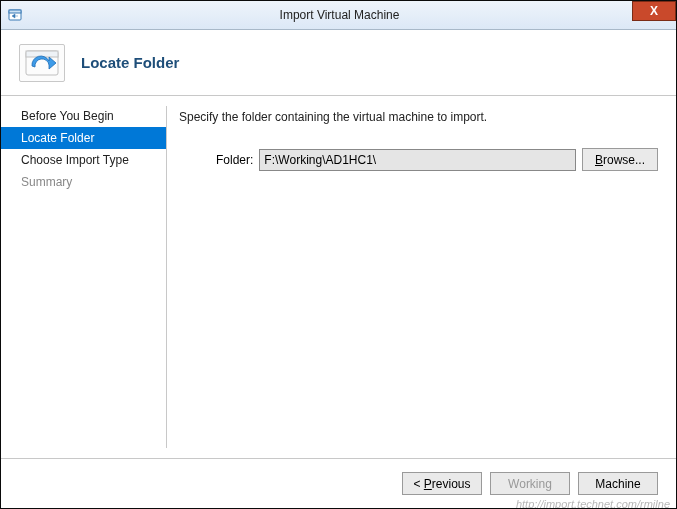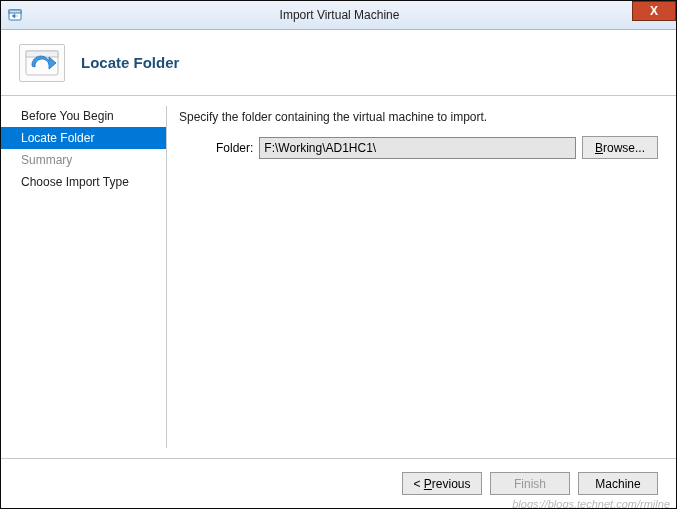--- a/index.html
+++ b/index.html
@@ -99,21 +99,21 @@
   .vdivider {
     width:1px;
     background:#c8c8c8;
     margin: 10px 0;
   }
   .content {
     flex:1;
     padding: 14px 18px 10px 12px;
   }
   .content .instruction {
-    margin-bottom: 12px;
+    margin-bottom: 24px;
     color:#222;
   }
   .folderrow {
     display:flex;
     align-items:center;
     gap:6px;
   }
   .folderrow label { white-space:nowrap;margin-left:37px; }
   .folderrow input[type=text] {
     flex:1;
@@ -184,33 +184,33 @@
     </svg>
   </div>
   <h1>Locate Folder</h1>
 </div>
 <div class="divider"></div>
 
 <div class="body">
   <div class="sidebar">
     <div class="step"><span>Before You Begin</span></div>
     <div class="step active"><span>Locate Folder</span></div>
+    <div class="step"><span>Choose Import Type</span></div>
     <div class="step inactive"><span>Summary</span></div>
-    <div class="step"><span>Choose Import Type</span></div>
   </div>
   <div class="vdivider"></div>
   <div class="content">
     <div class="instruction">Specify the folder containing the virtual machine to import.</div>
     <div class="folderrow">
       <label>Folder:</label>
       <input type="text" value="F:\Working\AD1HC1\" style="">
       <button class="btn underline-first">Browse...</button>
     </div>
   </div>
 </div>
 
 <div class="footer">
   <button class="btn">&lt; <u>P</u>revious</button>
-  <button class="btn" disabled="">Finish</button>
+  <button class="btn" disabled="">Working</button>
   <button class="btn">Machine</button>
 </div>
 
-<div class="watermark">blogs://blogs.technet.com/rmilne</div>
+<div class="watermark">http://import.technet.com/rmilne</div>
 
 </body></html>

